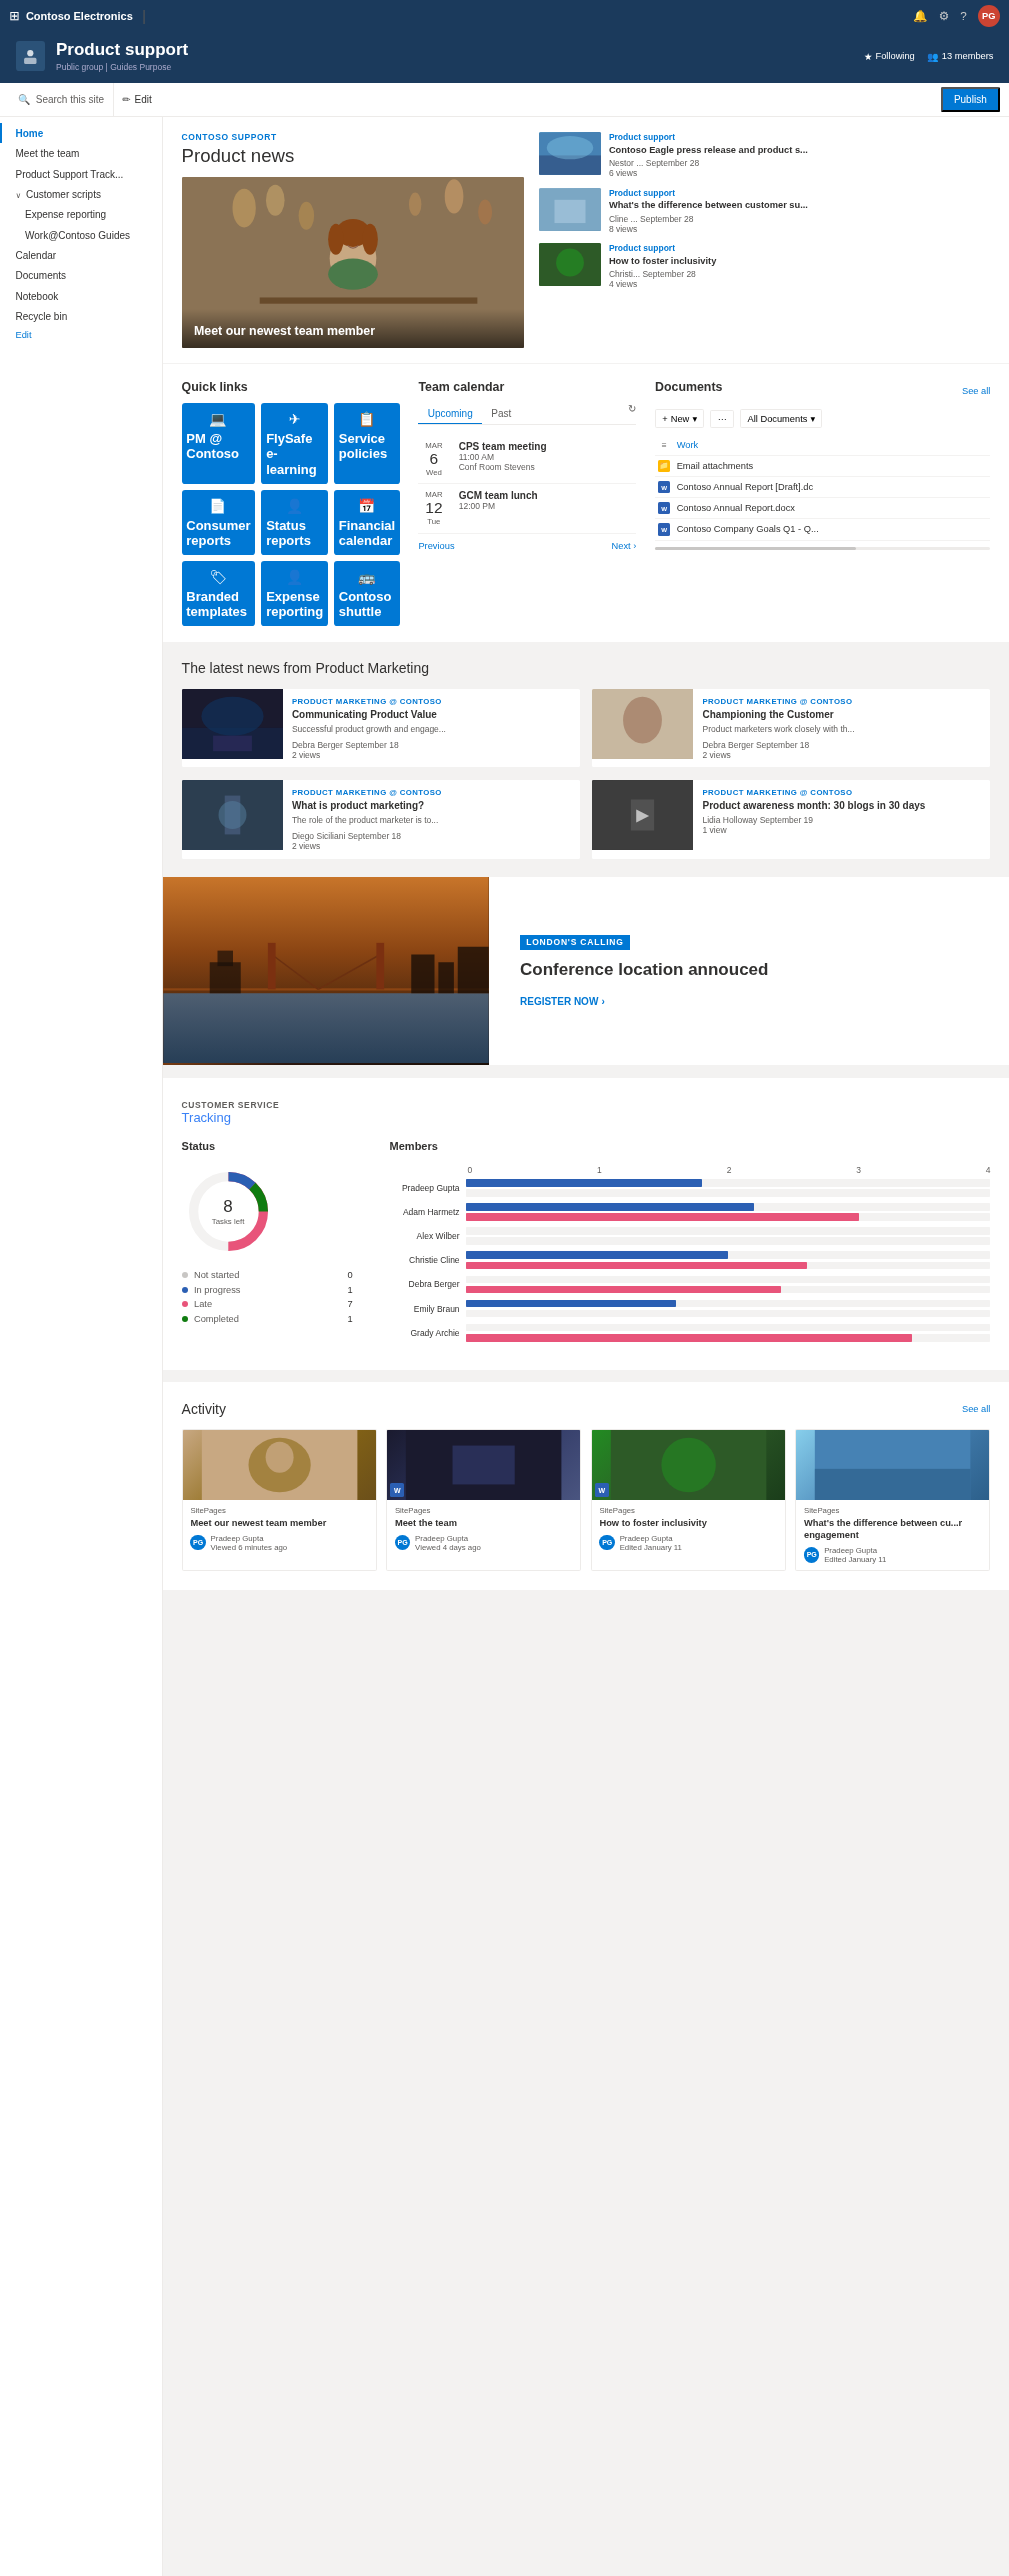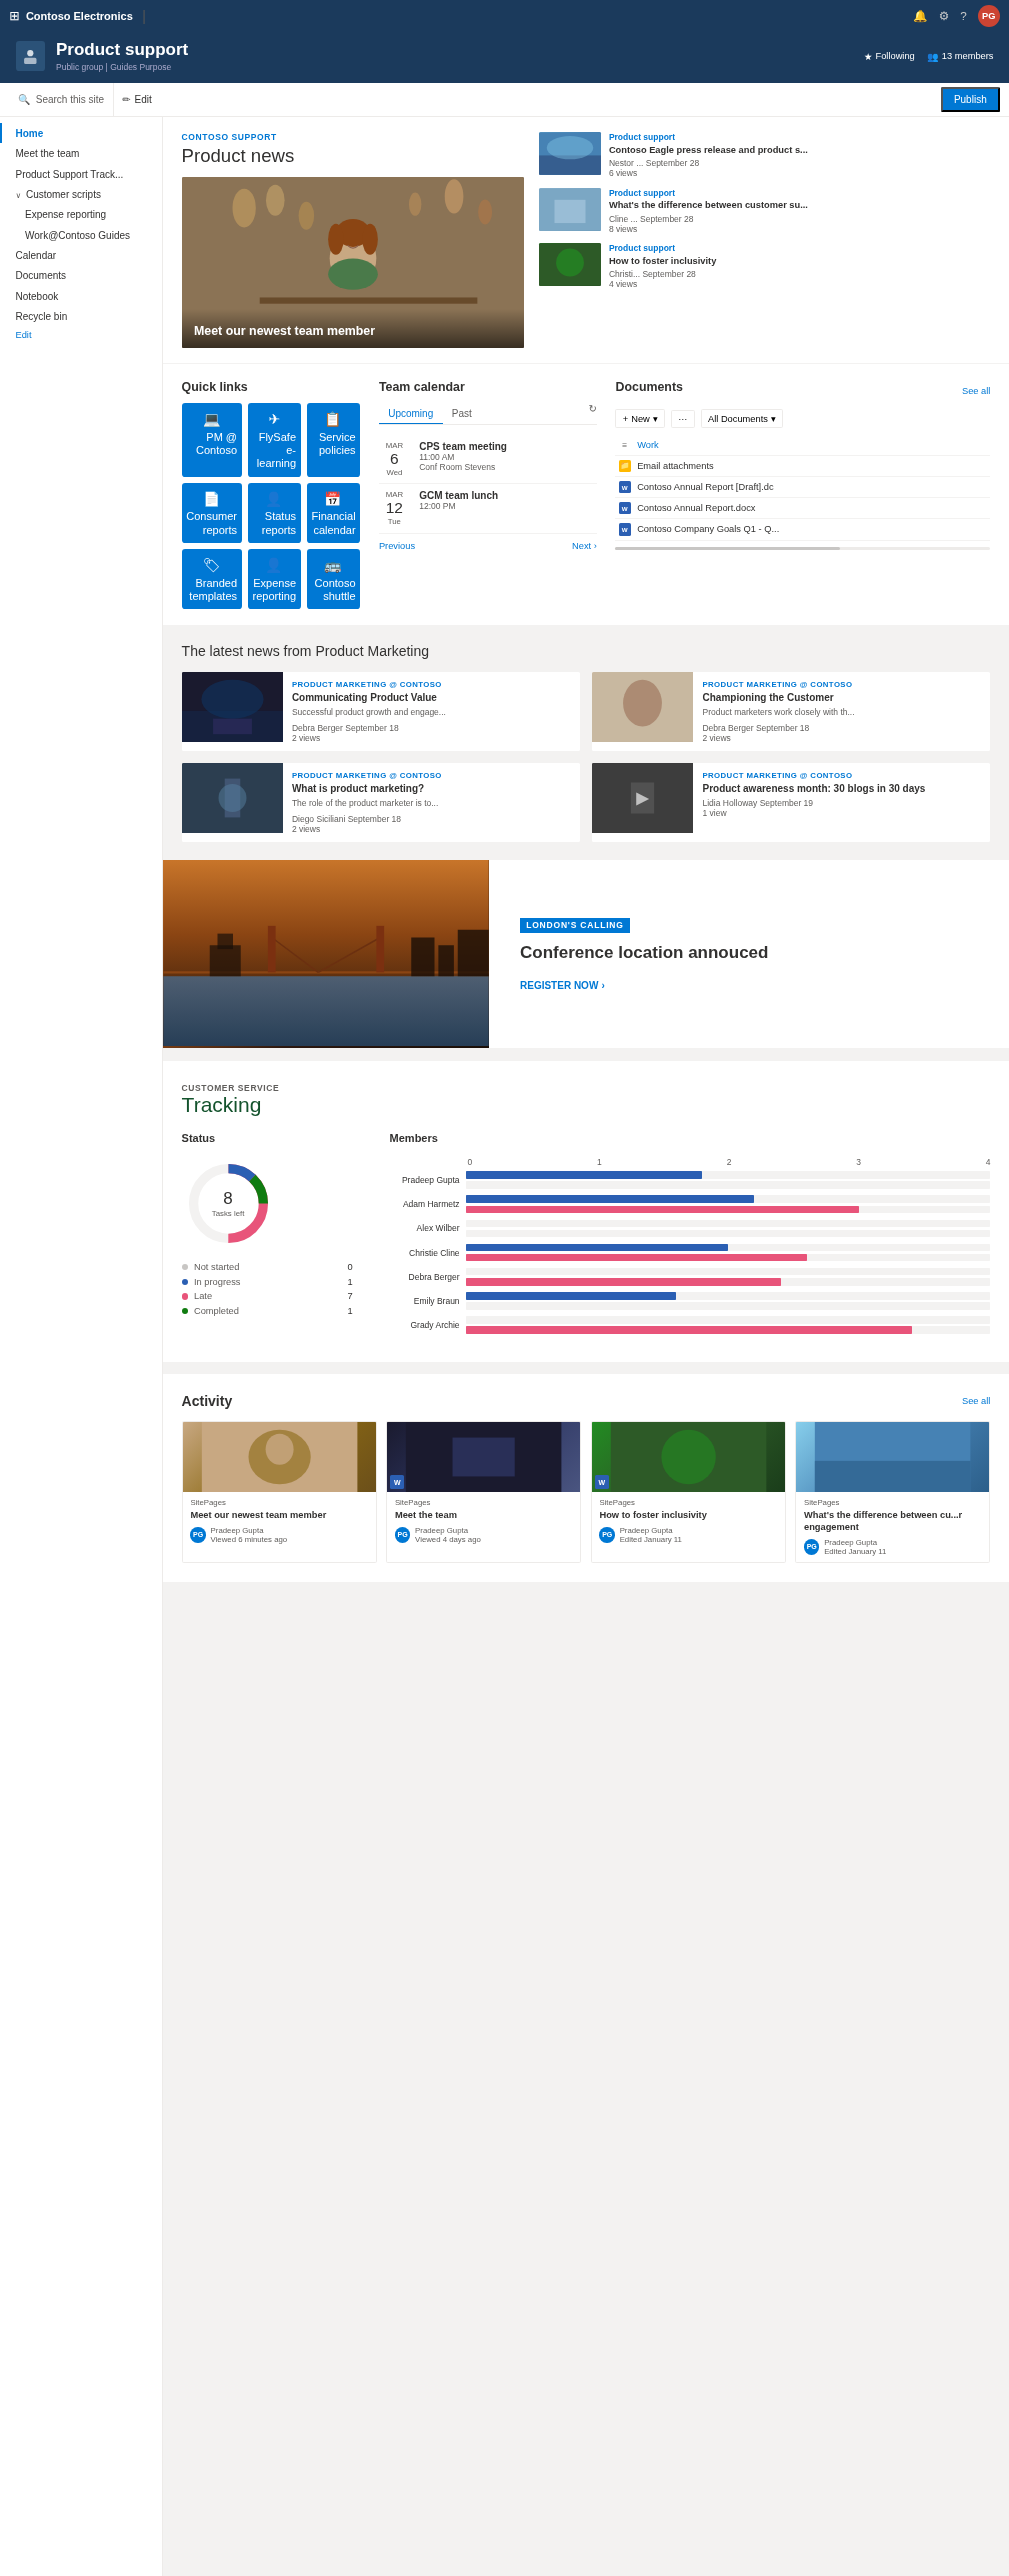--- a/index.html
+++ b/index.html
@@ -151,21 +151,21 @@
       background: #0078d4;
       border-radius: 3.1px;
       padding: 7.8px 4.7px 6.2px;
       display: flex;
       flex-direction: column;
       align-items: center;
       gap: 3.9px;
       cursor: pointer;
     }
     .ql-icon { color: #fff; font-size: 14px; }
-    .ql-label { color: #fff; font-size: 11px; text-align: right; line-height: 1.2; font-weight: 400; }
+    .ql-label { color: #fff; font-size: 13px; text-align: left; line-height: 1.2; font-weight: 700; }
 
     .team-calendar-section { flex: 0 0 218px; }
     .cal-tabs { display: flex; gap: 0; margin-bottom: 9.3px; border-bottom: 0.8px solid #edebe9; }
     .cal-tab { padding: 4.7px 9.3px; font-size: 10px; cursor: pointer; color: #605e5c; }
     .cal-tab.active { color: #0078d4; border-bottom: 1.6px solid #0078d4; }
     .cal-event { display: flex; gap: 9.3px; padding: 6.2px 0; border-bottom: 0.8px solid #f3f2f1; }
     .cal-date-block { text-align: center; min-width: 31px; }
     .cal-month { font-size: 7.8px; color: #605e5c; text-transform: uppercase; }
     .cal-day { font-size: 15.5px; font-weight: 300; color: #323130; }
     .cal-dow { font-size: 7.8px; color: #605e5c; }
@@ -229,21 +229,21 @@
     .conf-desc { font-size: 10px; color: #605e5c; line-height: 1.5; max-width: 311px; }
     .conf-cta { color: #0078d4; font-size: 10px; font-weight: 600; cursor: pointer; display: inline-flex; align-items: center; gap: 3.1px; margin-top: 6.2px; }
 
     
     .tracking-section {
       background: #fff;
       padding: 22px 18.6px;
       margin-top: 12.4px;
     }
     .tracking-label { color: #605e5c; font-size: 8.5px; font-weight: 700; text-transform: uppercase; letter-spacing: 0.6px; }
-    .tracking-title { font-size: 21px; font-weight: 300; color: #14532d; margin-bottom: 15.5px; }
+    .tracking-title { font-size: 13px; font-weight: 300; color: #3b82f6; margin-bottom: 15.5px; }
     .tracking-content { display: flex; gap: 37px; }
 
     
     .status-block { flex: 0 0 171px; }
     .status-heading { font-size: 11px; font-weight: 600; margin-bottom: 12.4px; }
     .donut-container { position: relative; width: 93px; height: 93px; margin-bottom: 12.4px; }
     .donut-svg { width: 93px; height: 93px; }
     .donut-center { position: absolute; top: 50%; left: 50%; transform: translate(-50%, -50%); text-align: center; }
     .donut-number { font-size: 17px; font-weight: 300; color: #323130; }
     .donut-label { font-size: 7.8px; color: #605e5c; }
@@ -264,21 +264,21 @@
     .bar-blue { background: #2b5fb3; }
     .bar-pink { background: #e8547a; }
 
     
     .activity-section {
       background: #fff;
       padding: 18.6px 18.6px;
       margin-top: 12.4px;
     }
     .activity-header { display: flex; justify-content: space-between; align-items: center; margin-bottom: 12.4px; }
-    .activity-title { font-size: 14px; font-weight: 700; }
+    .activity-title { font-size: 14px; font-weight: 400; }
     .activity-grid { display: grid; grid-template-columns: repeat(4, 1fr); gap: 9.3px; }
     .activity-card { border: 0.8px solid #edebe9; border-radius: 1.6px; overflow: hidden; cursor: pointer; }
     .activity-thumb { height: 70px; overflow: hidden; position: relative; }
     .act-thumb-1 { background: linear-gradient(135deg, #c8a882, #8B6914, #6b4f1a); }
     .act-thumb-2 { background: linear-gradient(135deg, #1a1a2e, #2d3561, #4a5580); }
     .act-thumb-3 { background: linear-gradient(135deg, #228B22, #2d5a27, #1a3d1a); }
     .act-thumb-4 { background: linear-gradient(135deg, #87CEEB, #4682B4, #2c5f8a); }
     .activity-card-body { padding: 6.2px 7.8px; }
     .act-source { font-size: 7.8px; color: #605e5c; margin-bottom: 1.6px; }
     .act-title { font-size: 9.3px; font-weight: 600; color: #323130; margin-bottom: 4.7px; line-height: 1.3; }

